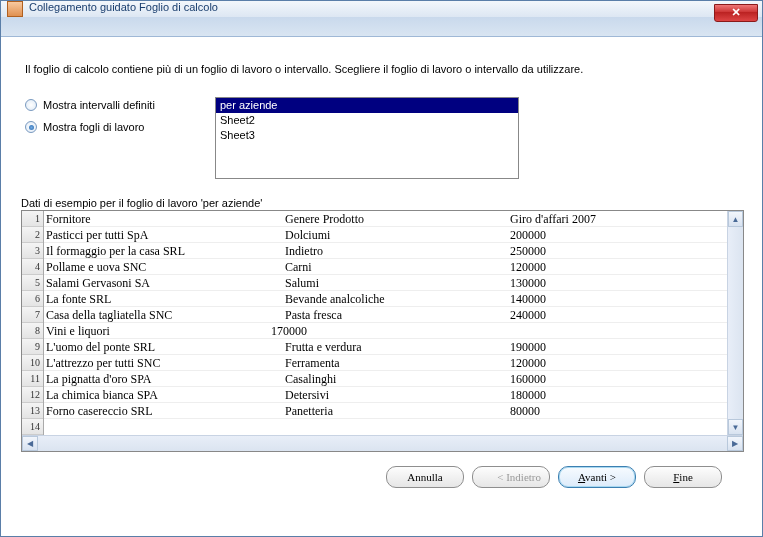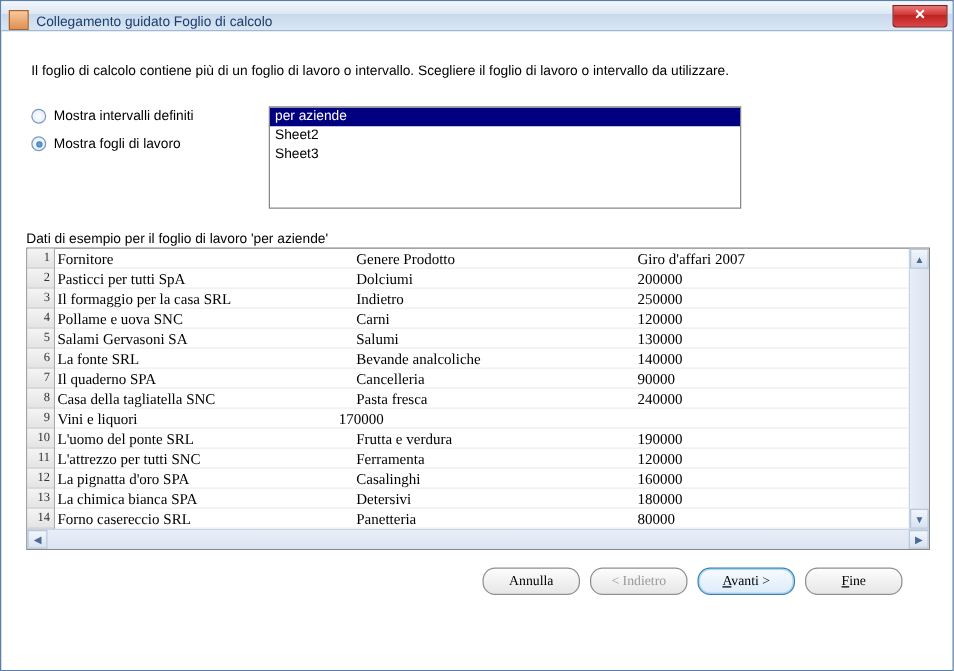--- a/index.html
+++ b/index.html
@@ -8,25 +8,25 @@
     padding: 0;
     font-family: "Segoe UI", Tahoma, sans-serif;
     font-size: 11px;
     background: #fff;
     width: 763px;
     height: 537px;
     overflow: hidden;
     border: 1px solid #5a7ea8;
   }
   .titlebar {
-    height: 24px;
+    height: 36px;
     background: linear-gradient(to bottom, #f3f7fb 0%, #dde7f3 45%, #c9d9ec 46%, #d9e5f2 100%);
     border-bottom: 1px solid #9fb8d6;
     display: flex;
-    align-items: flex-end;
+    align-items: flex-start;
     padding: 0 2px 0 6px;
     position: relative;
   }
   .titlebar-icon {
     width: 16px; height: 16px;
     background: linear-gradient(#f8c9a0,#e09050);
     border:1px solid #b06020;
     margin-right: 6px;
   }
   .titlebar-title { color:#1a3e6e; }
@@ -50,21 +50,21 @@
   .radio {
     width:12px; height:12px; border-radius:50%;
     border:1px solid #7a9ac0; background:radial-gradient(#fff,#dce8f5);
     display:flex; align-items:center; justify-content:center;
   }
   .radio.checked::after {
     content:""; width:5px; height:5px; border-radius:50%;
     background: radial-gradient(#6fa8e0,#2a6bb0);
   }
   .listbox {
-    width: 378px; height: 82px;
+    width: 304px; height: 82px;
     border:1px solid #888; background:#fff;
     overflow:hidden; font-size:11px;
   }
   .listbox .item { padding:0 4px; line-height:15px; cursor:pointer; }
   .listbox .item.selected { background:#000080; color:#fff; }
   .sample-label { margin:18px 0 1px 0; }
   .grid-wrap {
     border:1px solid #888;
     width: 723px;
     position:relative;
@@ -106,21 +106,21 @@
     display:flex; justify-content:flex-end; gap:8px;
     padding:14px 20px 0 0;
   }
   .btn {
     min-width:78px; height:22px; padding:0 8px;
     background:linear-gradient(#fdfdfd,#e6e6e6);
     border:1px solid #8e8e8e; border-radius:10px;
     font-size:11px; font-family:"Segoe UI",Tahoma;
     cursor:pointer; color:#000;
   }
-  .btn:disabled { color:#9a9a9a; cursor:default; }
+  .btn:disabled { color:#9a9a9a; cursor:default;text-align:right; }
   .btn.default {
     border:1px solid #3c7fb1;
     box-shadow: inset 0 0 0 1px #a8d8f0;
     background:linear-gradient(#f7fbff,#dcebfa);
   }
   .ul { text-decoration: underline; }
 </style>
 </head>
 <body>
 
@@ -196,25 +196,20 @@
             <div class="c1">Salami Gervasoni SA</div>
             <div class="c2">Salumi</div>
             <div class="c3">130000</div>
           </div>
           <div class="crow">
             <div class="c1">La fonte SRL</div>
             <div class="c2">Bevande analcoliche</div>
             <div class="c3">140000</div>
           </div>
           <div class="crow">
-            <div class="c1">Il quaderno SPA</div>
-            <div class="c2">Cancelleria</div>
-            <div class="c3">90000</div>
-          </div>
-          <div class="crow">
             <div class="c1">Casa della tagliatella SNC</div>
             <div class="c2">Pasta fresca</div>
             <div class="c3">240000</div>
           </div>
           <div class="crow">
             <div class="c2">Vini e liquori</div>
             <div class="c3">170000</div>
           </div>
           <div class="crow">
             <div class="c1">L'uomo del ponte SRL</div>

